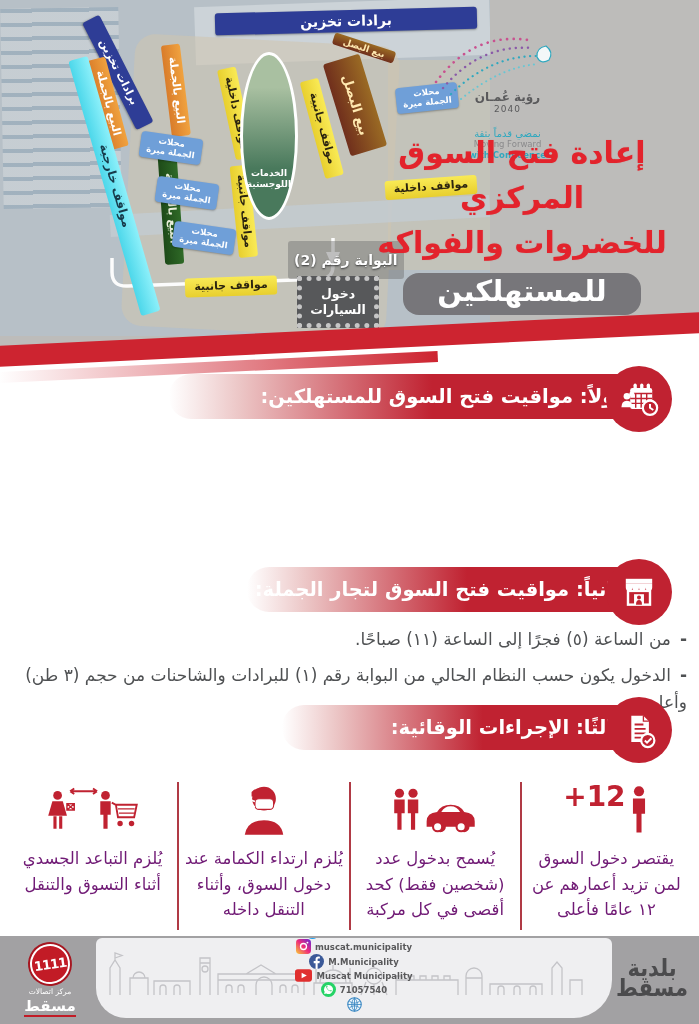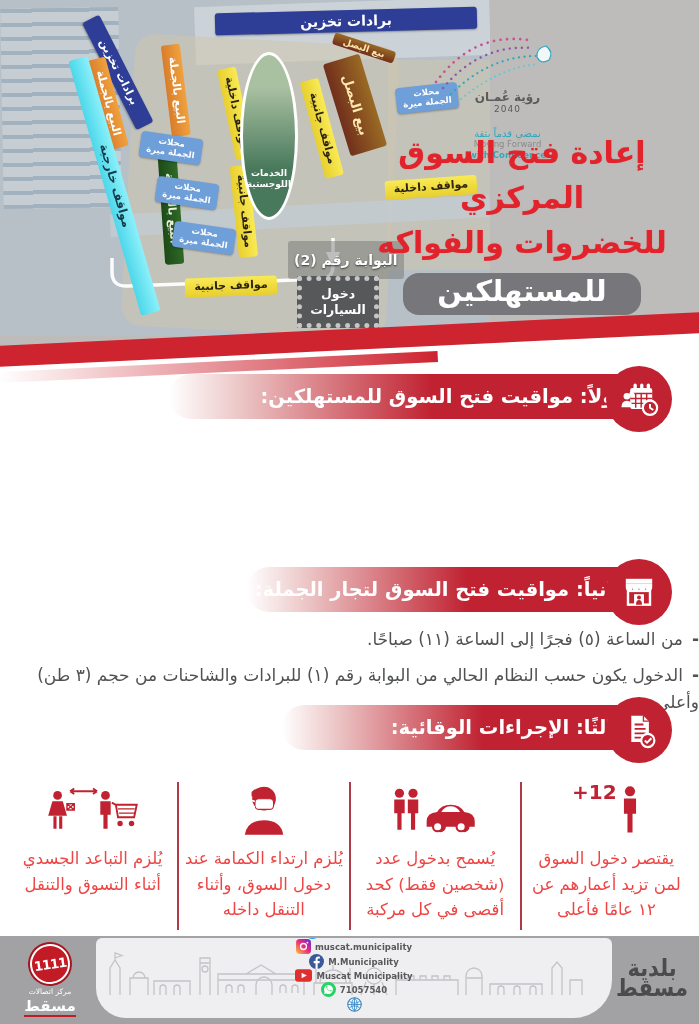--- a/index.html
+++ b/index.html
@@ -63,23 +63,23 @@
 
   
   .bullets{position:absolute;right:40px;direction:rtl;color:#4f5153;font-size:17px;z-index:3;}
   .bullets div{margin-bottom:9px;line-height:1.6;}
   .bullets div::before{content:"-";margin-left:9px;font-weight:bold;}
 
   
   #measures{position:absolute;left:8px;top:770px;width:683px;height:165px;display:flex;direction:rtl;z-index:3;}
   .measure{flex:1;display:flex;flex-direction:column;align-items:center;text-align:center;}
   .m-icon{height:66px;display:flex;align-items:flex-end;justify-content:center;color:#c02231;}
-  .m-text{margin-top:10px;font-size:16.5px;color:#ef4444;line-height:1.55;direction:rtl;max-width:160px;}
+  .m-text{margin-top:10px;font-size:16.5px;color:#701a75;line-height:1.55;direction:rtl;max-width:160px;}
   .vsep{width:2px;background:#b03a45;height:148px;align-self:center;margin-top:6px;}
-  #badge-12{font-size:20px;font-weight:700;color:#c02231;margin-right:2px;align-self:flex-start;margin-top:10px;}
+  #badge-12{font-size:28px;font-weight:700;color:#c02231;margin-right:2px;align-self:flex-start;margin-top:10px;}
 
   
   #footer{position:absolute;left:0;top:936px;width:699px;height:88px;background:#a2a1a3;z-index:3;}
   #footer-panel{position:absolute;left:96px;top:2px;width:516px;height:80px;background:#efeff1;
                 border-radius:6px 6px 38px 30px;overflow:hidden;}
   #skyline{position:absolute;left:0;top:0;}
   #social-row{position:absolute;left:12px;right:12px;bottom:6px;display:flex;align-items:center;
               justify-content:space-between;flex-direction:column;}
   .social-item{display:flex;align-items:center;gap:4px;}
   .social-item span{font-size:8.5px;font-weight:bold;color:#58585a;white-space:nowrap;}
@@ -191,21 +191,21 @@
   <div class="sec-circle" style="top:559px;">
     <svg width="44" height="44" viewBox="0 0 40 40">
       <rect x="8" y="8" width="24" height="4" fill="#fff"></rect>
       <path d="M8,12 h24 v4 a3,3 0 0 1 -6,0 a3,3 0 0 1 -6,0 a3,3 0 0 1 -6,0 a3,3 0 0 1 -6,0 z" fill="#fff"></path>
       <rect x="10" y="19" width="20" height="12.5" fill="none" stroke="#fff" stroke-width="2.2"></rect>
       <rect x="15.5" y="22" width="9" height="9.5" fill="#fff"></rect>
       <circle cx="20" cy="25" r="1.8" fill="#c02231"></circle>
       <path d="M17.3,31.5 q0,-4.2 2.7,-4.2 q2.7,0 2.7,4.2 z" fill="#c02231"></path>
     </svg>
   </div>
-  <div class="bullets" style="top:626px;width:680px;right:0;">
+  <div class="bullets" style="top:626px;width:680px;right:12px;">
     <div>من الساعة (٥) فجرًا إلى الساعة (١١) صباحًا.</div>
     <div>الدخول يكون حسب النظام الحالي من البوابة رقم (١) للبرادات والشاحنات من حجم (٣ طن) وأعلى.</div>
   </div>
 
   <div class="sec-bar" style="top:705px;right:52px;width:365px;">
     <span>ثالثًا: الإجراءات الوقائية:</span>
   </div>
   <div class="sec-circle" style="top:697px;">
     <svg width="44" height="44" viewBox="0 0 40 40">
       <path d="M13,7 h11 l5,5 v19 h-16 z" fill="#fff"></path>

